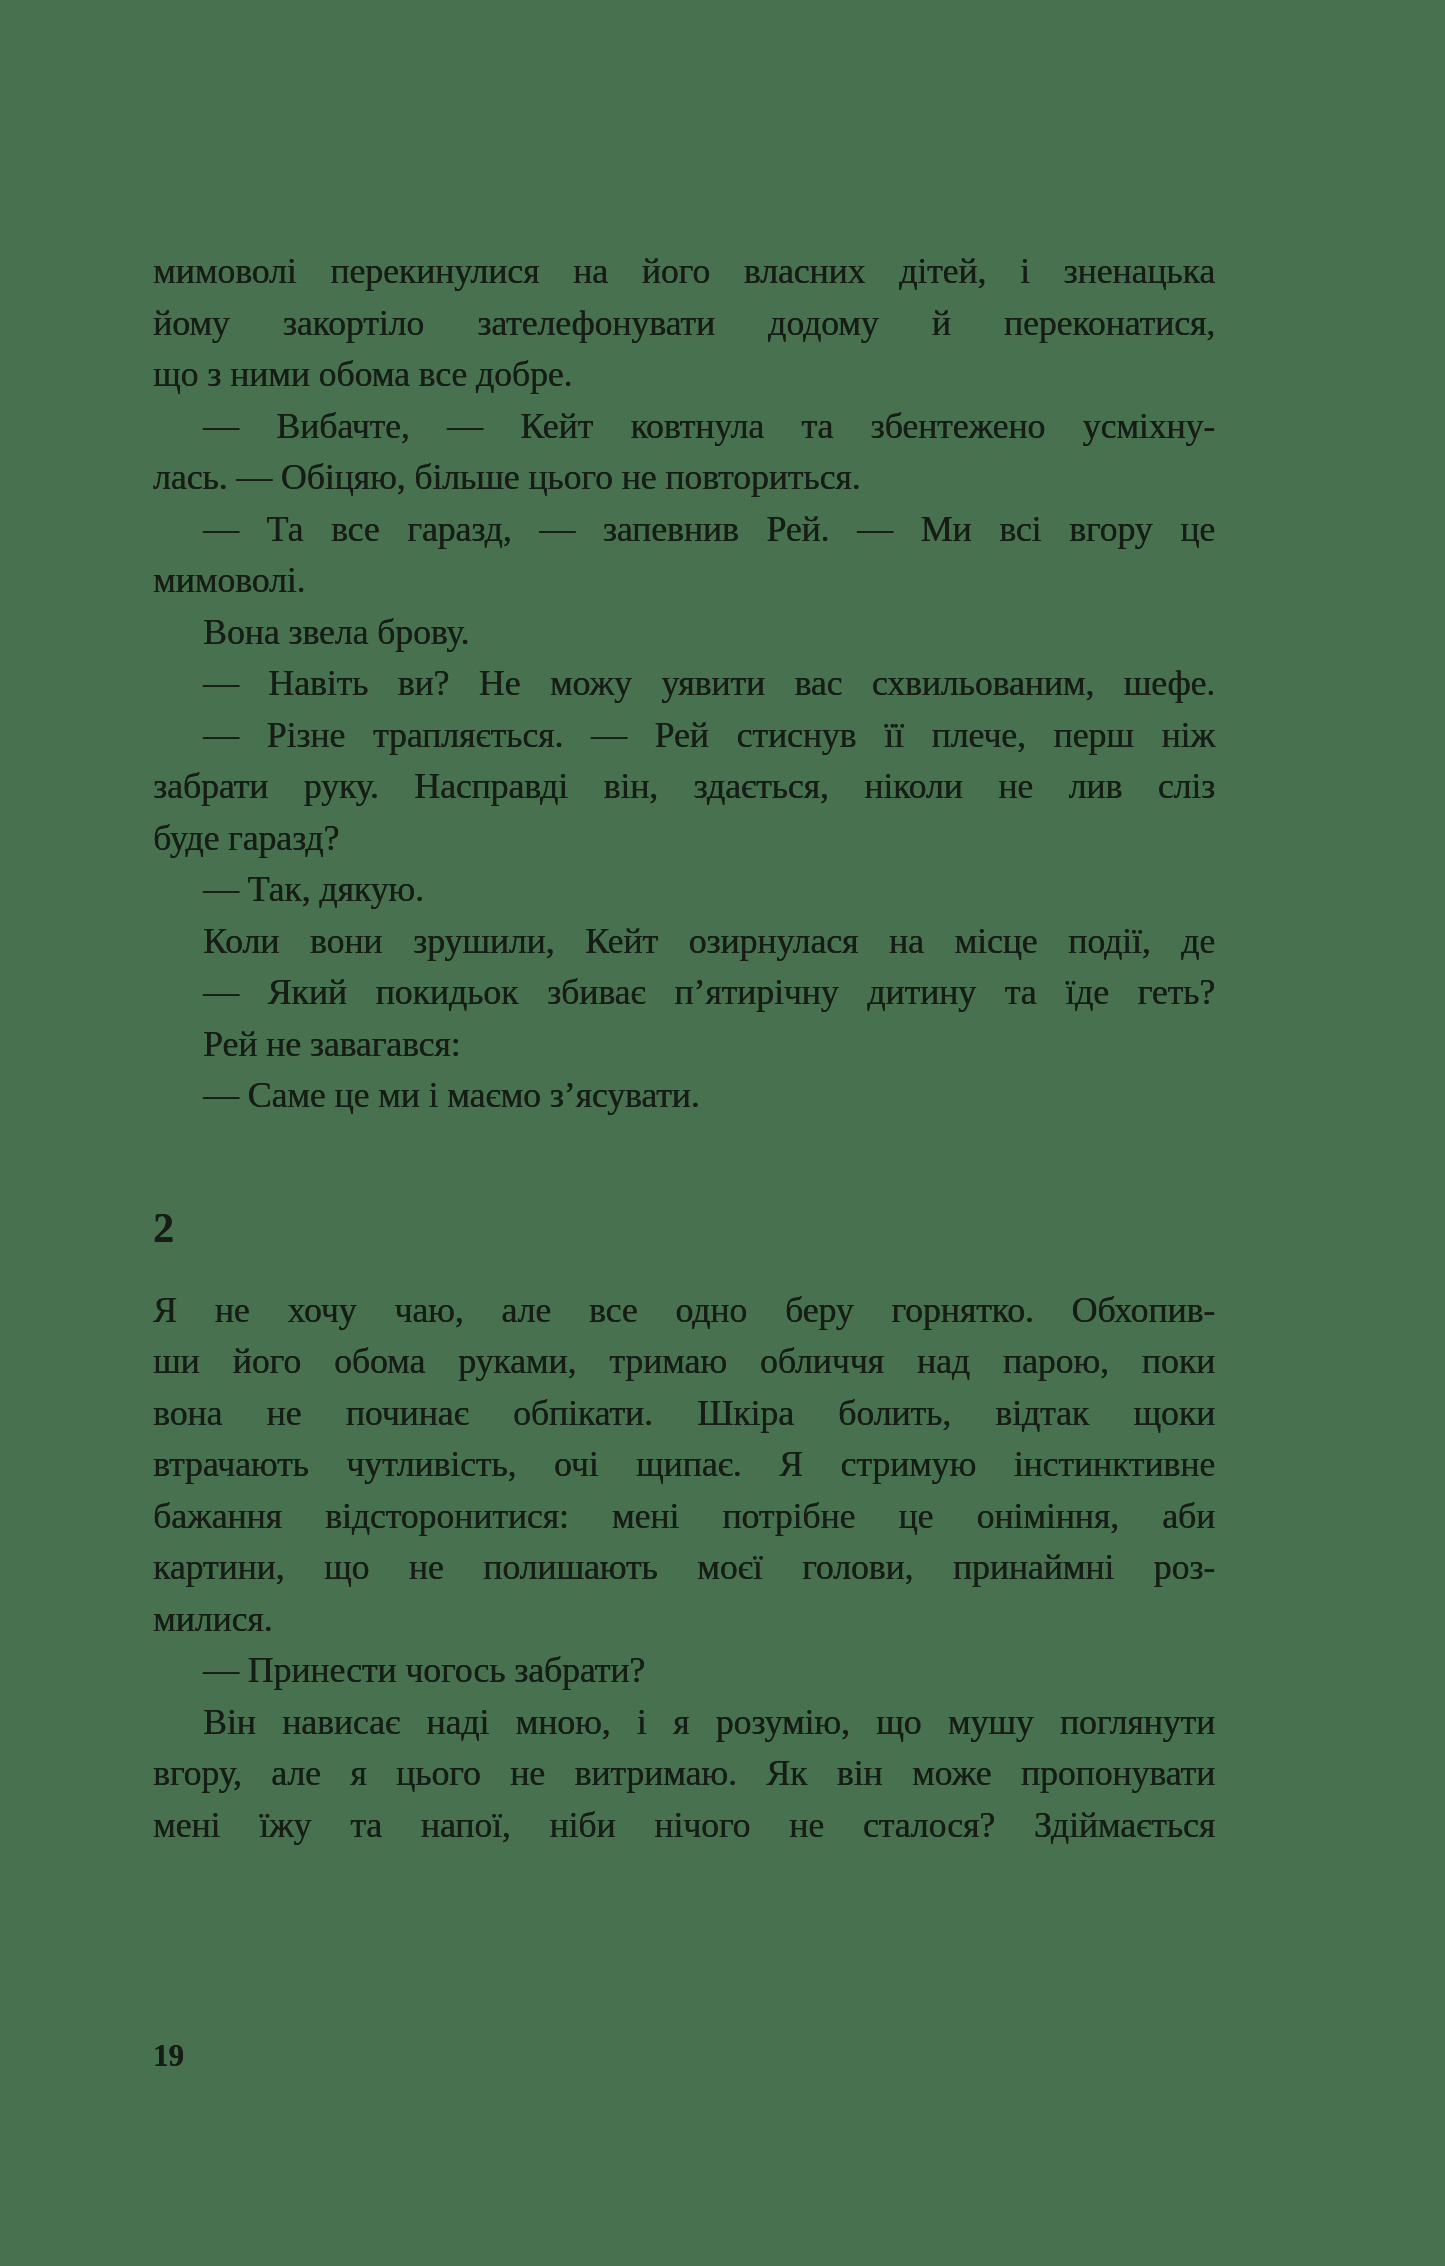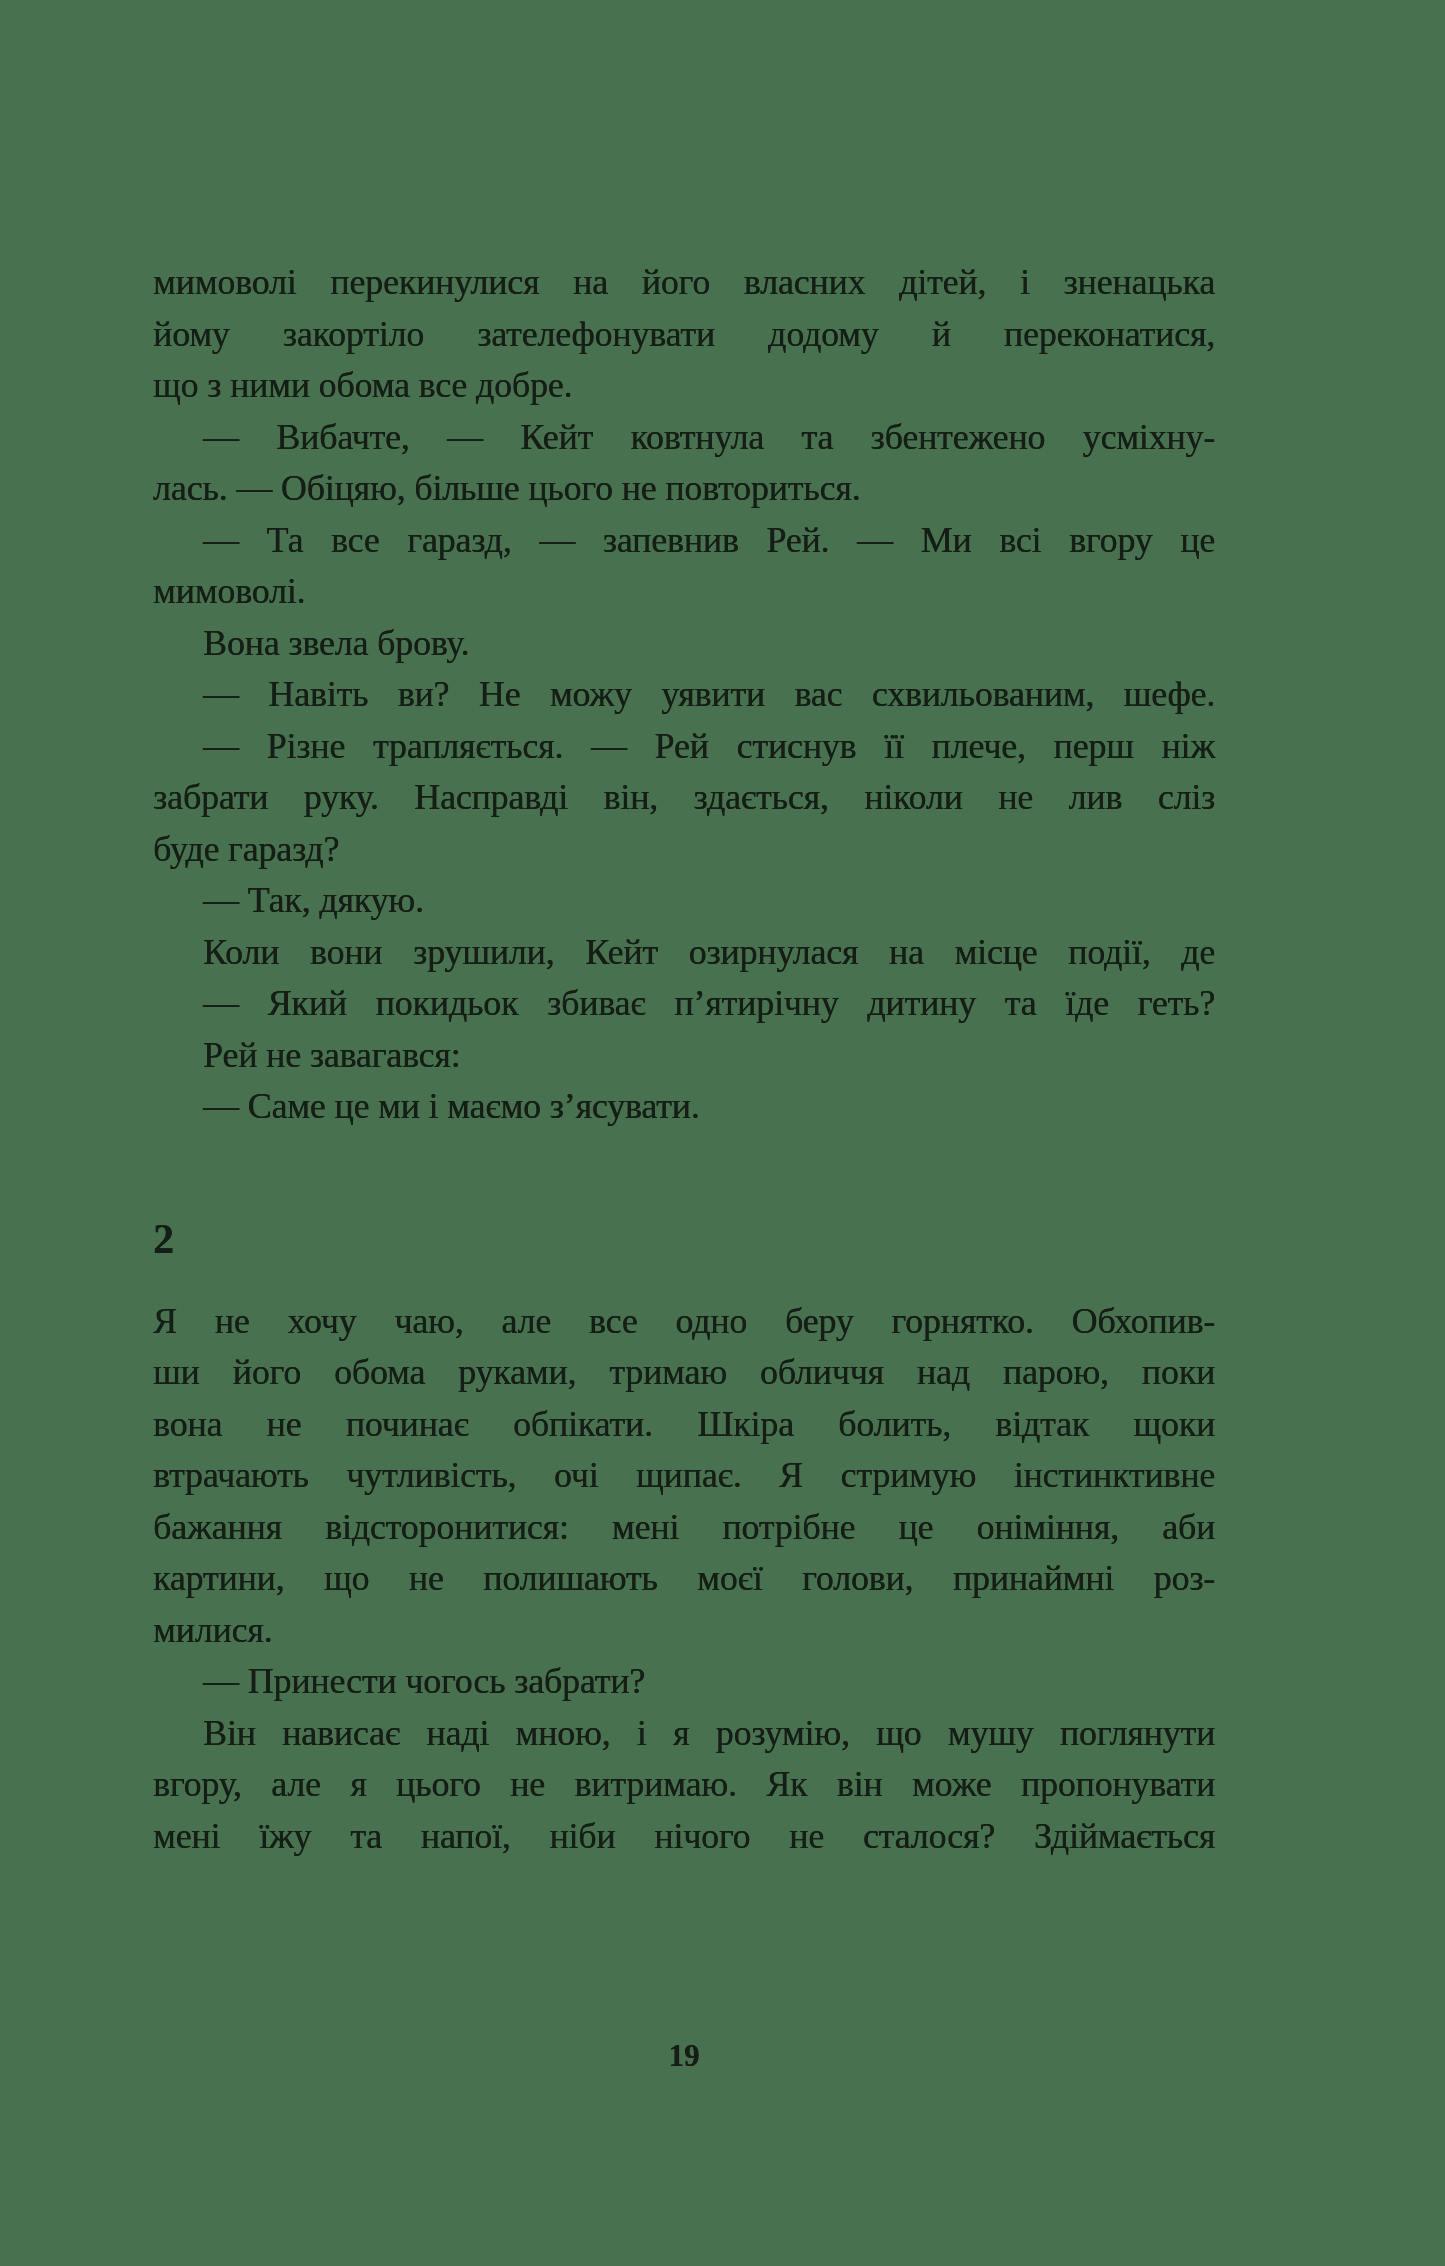--- a/index.html
+++ b/index.html
@@ -17,21 +17,21 @@
   .page {
     position: relative;
     width: 1445px;
     height: 2266px;
     background: var(--bg);
     overflow: hidden;
   }
   .text-block {
     position: absolute;
     left: 153px;
-    top: 257px;
+    top: 246px;
     width: 1062px;
   }
   .line {
     font-size: 36px;
     line-height: 51.5px;
     color: var(--fg);
     letter-spacing: -0.2px;
     text-shadow: 0.35px 0 0 currentColor;
     white-space: normal;
   }
@@ -48,21 +48,21 @@
     font-weight: 700;
     color: var(--fg);
     margin: 85px 0 36px 0;
     text-shadow: 0.35px 0 0 currentColor;
   }
   .page-number {
     position: absolute;
     left: 153px;
     top: 2040px;
     width: 1062px;
-    text-align: center;
+    text-align: left;
     font-size: 31px;
     line-height: 31px;
     font-weight: 700;
     color: var(--fg);
     text-shadow: 0.35px 0 0 currentColor;
   }
 </style>
 </head>
 <body>
 

